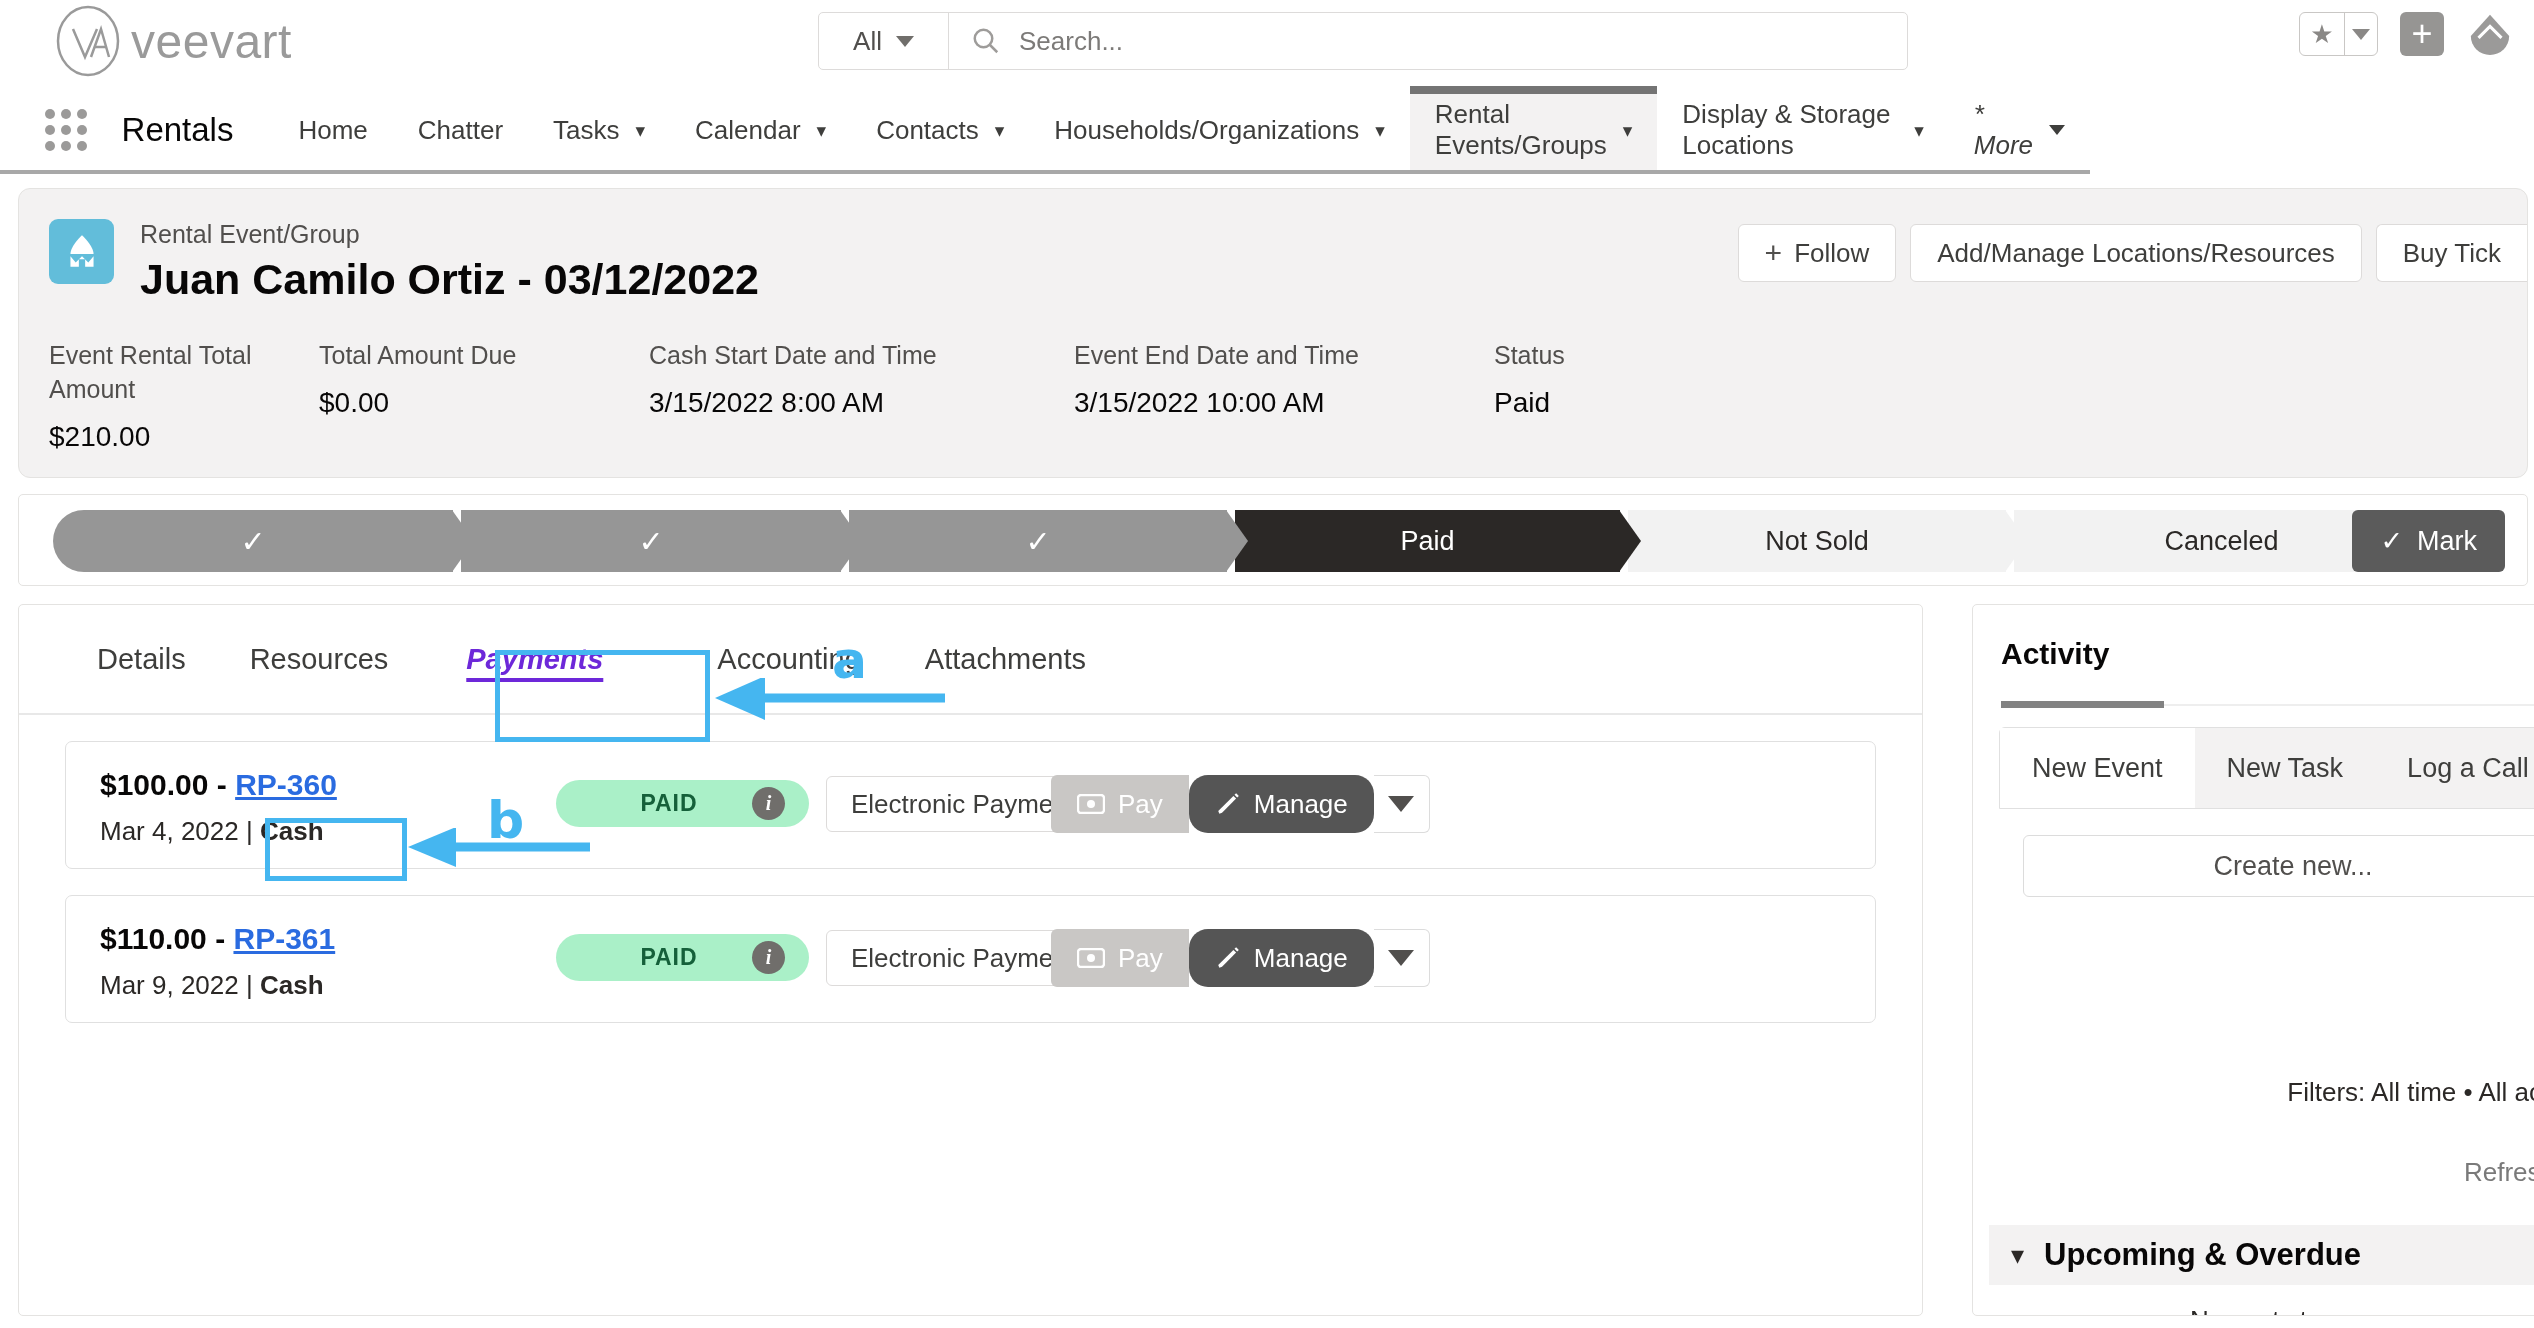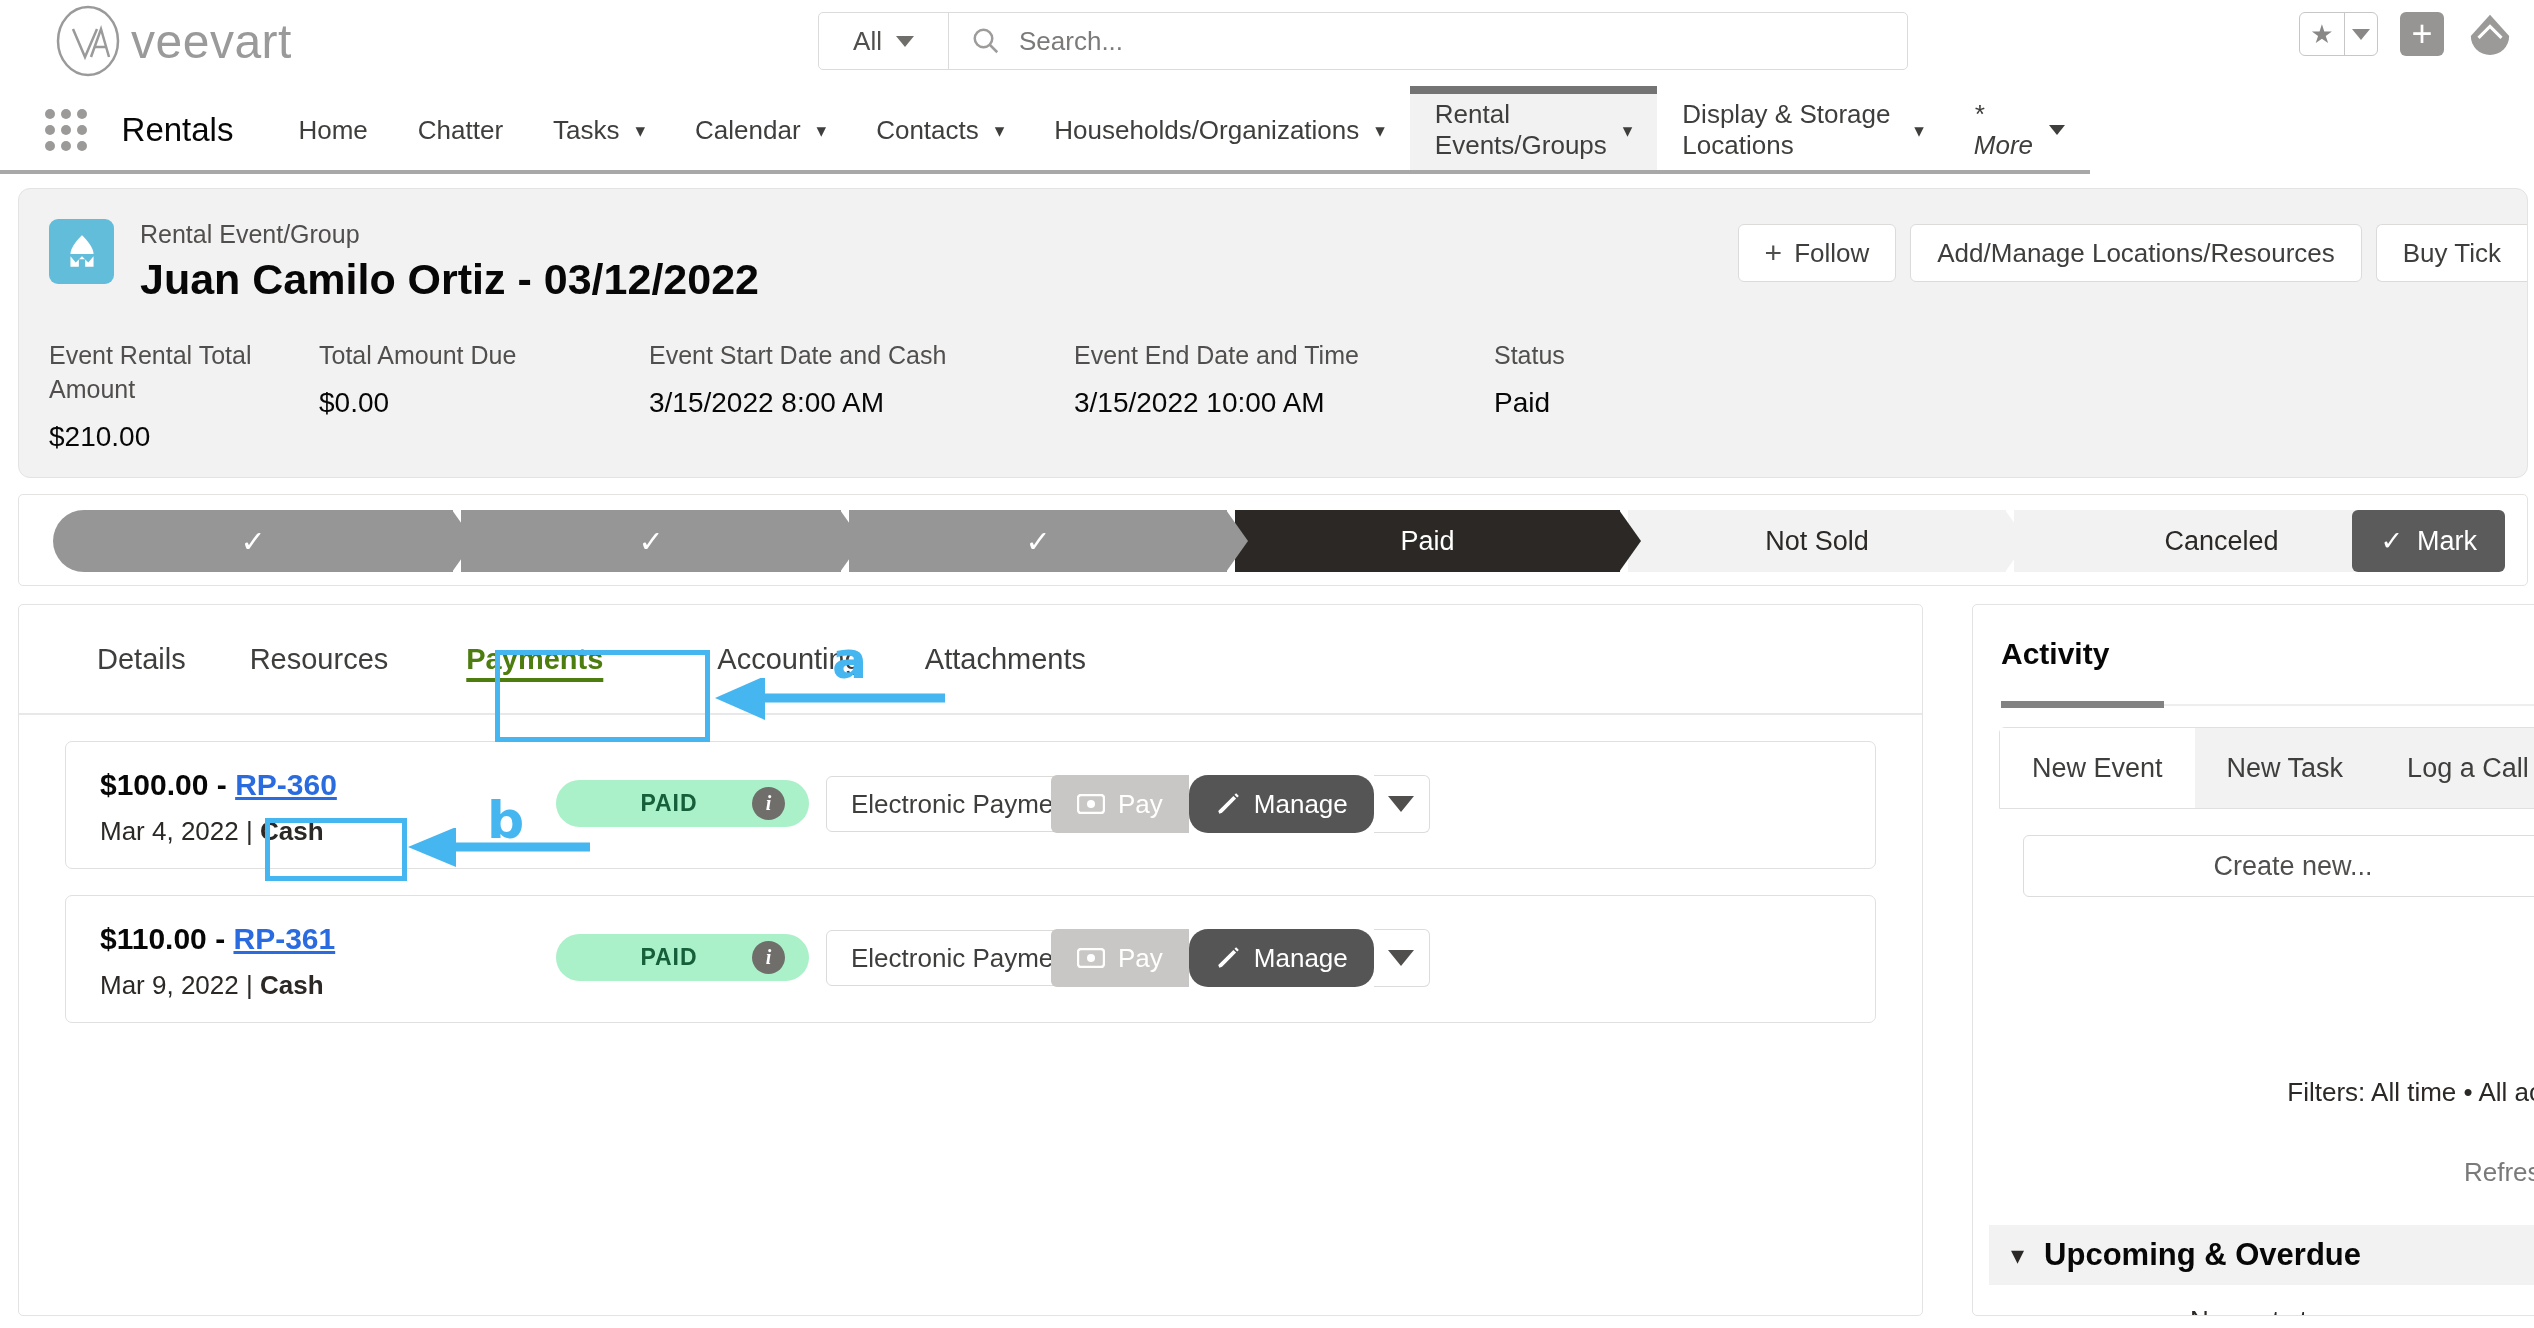--- a/index.html
+++ b/index.html
@@ -94,21 +94,21 @@
   .pstep:last-child::after { display:none; }
   .check { font-size:30px; color:#fff; }
   .path-action { position:absolute; right:22px; top:15px; height:62px; background:#5b5b5b; color:#fff;
       border-radius:6px; display:flex; align-items:center; gap:14px; padding:0 28px; font-size:27px; cursor:pointer; white-space:nowrap; }
 
   
   .main-card { position:absolute; left:18px; top:604px; width:1905px; height:712px;
       background:#fff; border:1px solid #e4e3e1; border-radius:5px; }
   .tabbar { position:relative; height:110px; border-bottom:2px solid #e8e8e8; display:flex; align-items:center; padding-left:46px; }
   .tab { font-size:29px; color:#3e3e3c; padding:0 32px; height:110px; display:flex; align-items:center; cursor:pointer; position:relative; }
-  .tab.selected { color:#4d7c0f; font-weight:700; text-decoration:underline; text-underline-offset:9px; text-decoration-thickness:4px; }
+  .tab.selected { color:#6d28d9; font-weight:700; text-decoration:underline; text-underline-offset:9px; text-decoration-thickness:4px;font-style:italic; }
 
   .pay-list { padding:26px 46px 0 46px; }
   .pay-row { position:relative; height:128px; border:1px solid #e0e0e0; border-radius:7px; margin-bottom:26px; background:#fff; }
   .pay-amt { position:absolute; left:34px; top:26px; font-size:30px; color:#080707; font-weight:700; display:flex; align-items:baseline; gap:0; white-space:nowrap;}
   .pay-link { color:#2a6be0; text-decoration:underline; font-weight:700; cursor:pointer; }
   .pay-sub { position:absolute; left:34px; top:74px; font-size:26px; color:#2b2826; }
   .pay-sub b { font-weight:700; }
   .badge { position:absolute; left:490px; top:38px; width:253px; height:47px; border-radius:24px;
       background:#aaf0c8; display:flex; align-items:center; }
   .badge .btxt { flex:1; text-align:center; font-size:23px; font-weight:700; letter-spacing:1px; color:#15603a; padding-left:30px;}
@@ -275,21 +275,21 @@
     <div class="rh-fields">
       <div class="rh-field" style="width:270px;">
         <div class="lbl">Event Rental Total Amount</div>
         <div class="val">$210.00</div>
       </div>
       <div class="rh-field" style="width:330px;">
         <div class="lbl">Total Amount Due</div>
         <div class="val">$0.00</div>
       </div>
       <div class="rh-field" style="width:425px;">
-        <div class="lbl">Event Start Date and Cash</div>
+        <div class="lbl">Cash Start Date and Time</div>
         <div class="val">3/15/2022 8:00 AM</div>
       </div>
       <div class="rh-field" style="width:420px;">
         <div class="lbl">Event End Date and Time</div>
         <div class="val">3/15/2022 10:00 AM</div>
       </div>
       <div class="rh-field">
         <div class="lbl">Status</div>
         <div class="val">Paid</div>
       </div>

